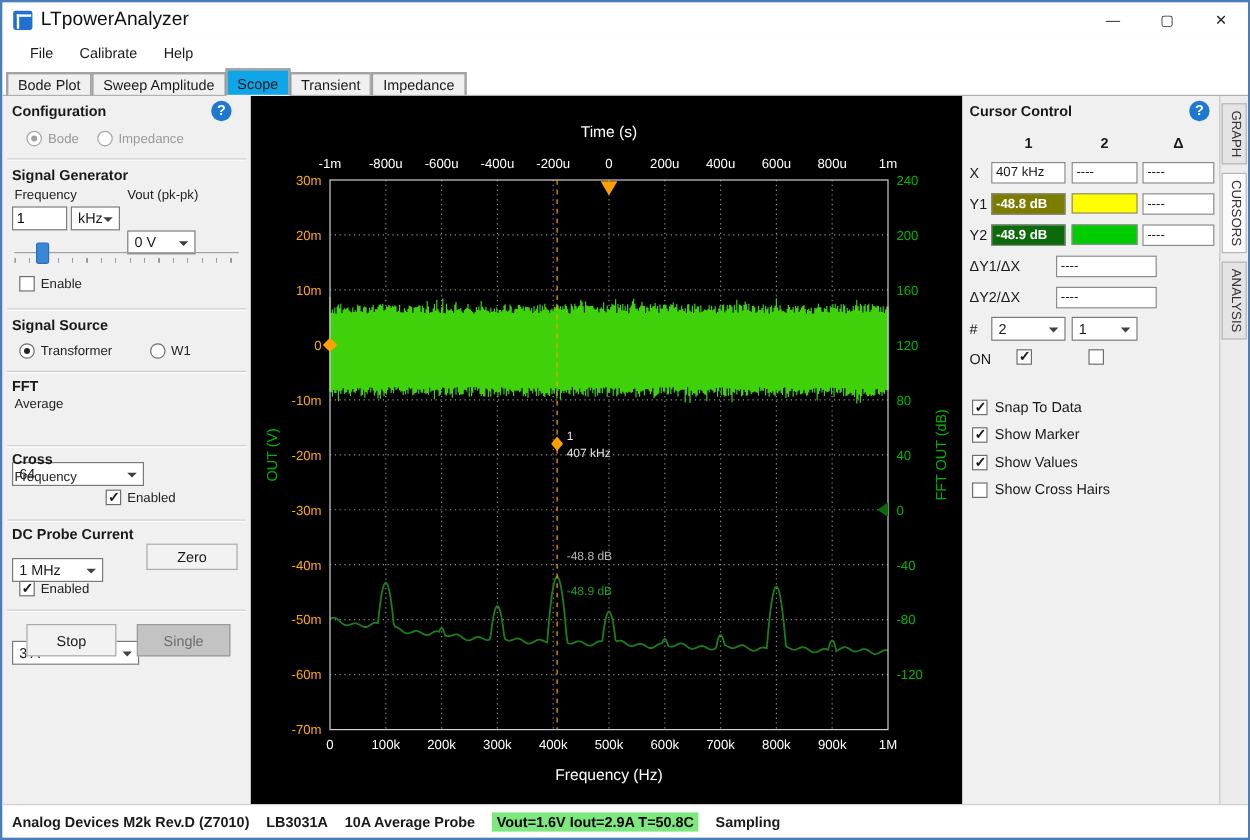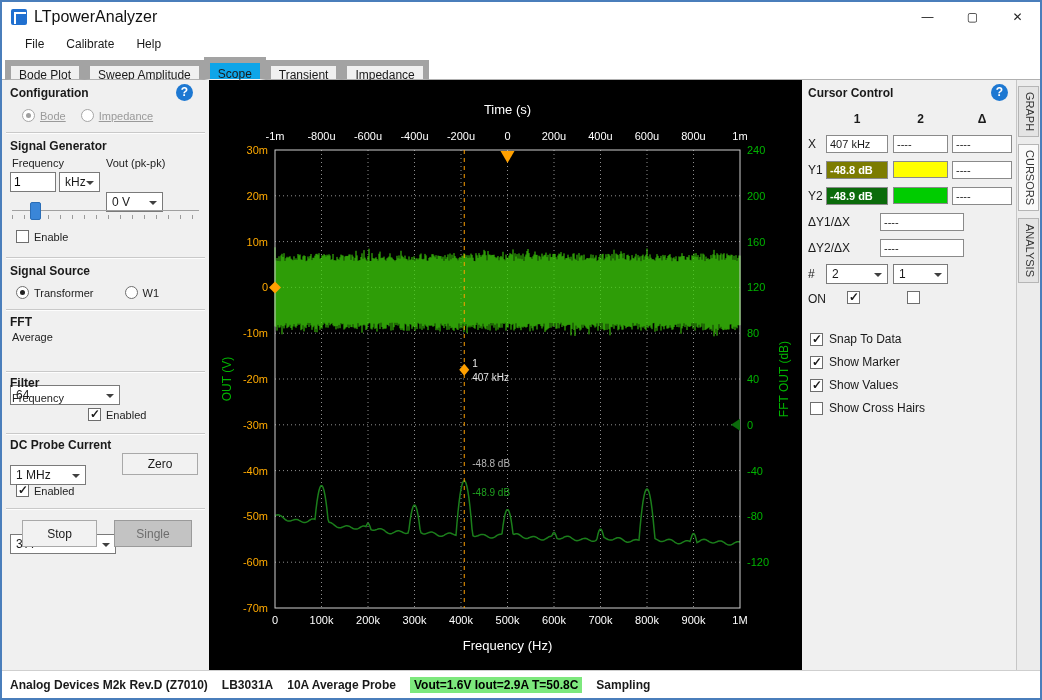--- a/index.html
+++ b/index.html
@@ -14,21 +14,21 @@
   .title-text { font-size:16px; color:#111; }
   .tb-spacer { flex:1; }
   .winbtn { width:45px; height:30px; display:flex; align-items:center; justify-content:center; font-size:12px; color:#222; }
 
   
   .menubar { position:absolute; top:30px; left:0; right:0; height:24px; background:#fff; display:flex; align-items:center; padding-left:12px; }
   .menu-item { padding:0 11px; font-size:12px; }
 
   
   .tabstrip { position:absolute; top:54px; left:0; right:0; height:24px; background:#fff; display:flex; align-items:flex-end; padding-left:3px; border-bottom:1px solid #b0b0b0; }
-  .tab { height:20px; line-height:19px; padding:0 8px; font-size:12px; background:#f0f0f0; border:6px solid #a3a3a3; border-bottom:1px solid #b0b0b0; margin-bottom:-1px; margin-right:-1px; white-space:nowrap; }
+  .tab { height:20px; line-height:19px; padding:0 8px; font-size:12px; background:#f0f0f0; border:2px solid #a3a3a3; border-bottom:1px solid #b0b0b0; margin-bottom:-1px; margin-right:-1px; white-space:nowrap; }
   .tab.active { height:23px; line-height:22px; background:#0ea5e9; border-bottom:1px solid #f0f0f0; z-index:3; position:relative; }
 
   .content { position:absolute; top:78px; left:0; right:0; height:592px; }
 
   
   .left-panel { position:absolute; left:0; top:0; width:207px; height:100%; background:#f0f0f0; }
   .left-panel > * { position:absolute; }
   .sec-title { font-weight:bold; font-size:12px; left:8px; }
   .lbl { font-size:11px; color:#222; }
   .hr { left:4px; right:4px; height:2px; border-top:1px solid #c9c9c9; border-bottom:1px solid #fdfdfd; }
@@ -36,21 +36,21 @@
   .field { background:#fff; border:1px solid #7a7a7a; font-size:12px; padding:1px 3px; height:20px; }
   .dd { background:#fff; border:1px solid #7a7a7a; height:20px; font-size:12px; padding:2px 16px 0 5px; position:relative; white-space:nowrap; overflow:hidden; }
   .dd::after { content:""; position:absolute; right:5px; top:8px; border:4px solid transparent; border-top-color:#404040; }
   .cb { width:13px; height:13px; border:1px solid #6e6e6e; background:#fff; position:relative; display:inline-block; flex:none; }
   .cb.checked::after { content:"\2713"; position:absolute; left:1px; top:-2px; font-size:12px; font-weight:bold; color:#1a1a1a; }
   .radio { width:13px; height:13px; border:1px solid #6e6e6e; border-radius:50%; background:#fff; position:relative; display:inline-block; flex:none; }
   .radio.checked::after { content:""; position:absolute; left:3px; top:3px; width:5px; height:5px; border-radius:50%; background:#222; }
   .radio.disabled { border-color:#a6a6a6; }
   .radio.disabled.checked::after { background:#a0a0a0; }
   .ctl-row { display:flex; align-items:center; gap:5px; }
-  .dis-text { color:#9a9a9a;text-decoration:underline; }
+  .dis-text { color:#9a9a9a; }
   .btn { background:#f2f2f2; border:1px solid #a9a9a9; font-size:12px; text-align:center; }
   .btn.disabled { background:#c3c3c3; color:#6d6d6d; border-color:#9a9a9a; }
   .slider-track { position:absolute; left:10px; right:10px; top:10px; height:1px; background:#a0a0a0; }
   .slider-ticks { position:absolute; left:10px; right:10px; top:15px; height:4px; background:repeating-linear-gradient(to right,#9a9a9a 0 1px,transparent 1px 12px); }
   .slider-thumb { position:absolute; left:28px; top:2px; width:11px; height:18px; background:#3a86d8; border:1px solid #2a6db6; border-radius:2px; }
 
   
   .plot { position:absolute; left:207px; top:0; width:593px; height:592px; background:#000; }
   .plot svg text { font-family:"Liberation Sans", sans-serif; }
 
@@ -145,21 +145,21 @@
       </div>
 
       <div class="hr" style="top:229px;"></div>
 
       <div class="sec-title" style="top:235px;">FFT</div>
       <div class="lbl" style="top:251px; left:10px;">Average</div>
       <div class="dd" style="top:265px; left:8px; width:110px;"><span>64</span></div>
 
       <div class="hr" style="top:291px;"></div>
 
-      <div class="sec-title" style="top:296px;">Filter</div>
+      <div class="sec-title" style="top:296px;">Cross</div>
       <div class="lbl" style="top:312px; left:10px;">Frequency</div>
       <div class="dd" style="top:325px; left:8px; width:76px;"><span>1 MHz</span></div>
       <div class="ctl-row" style="top:328px; left:86px;">
         <span class="cb checked"></span>
         <span class="lbl">Enabled</span>
       </div>
 
       <div class="hr" style="top:353px;"></div>
 
       <div class="sec-title" style="top:358px;">DC Probe Current</div>

